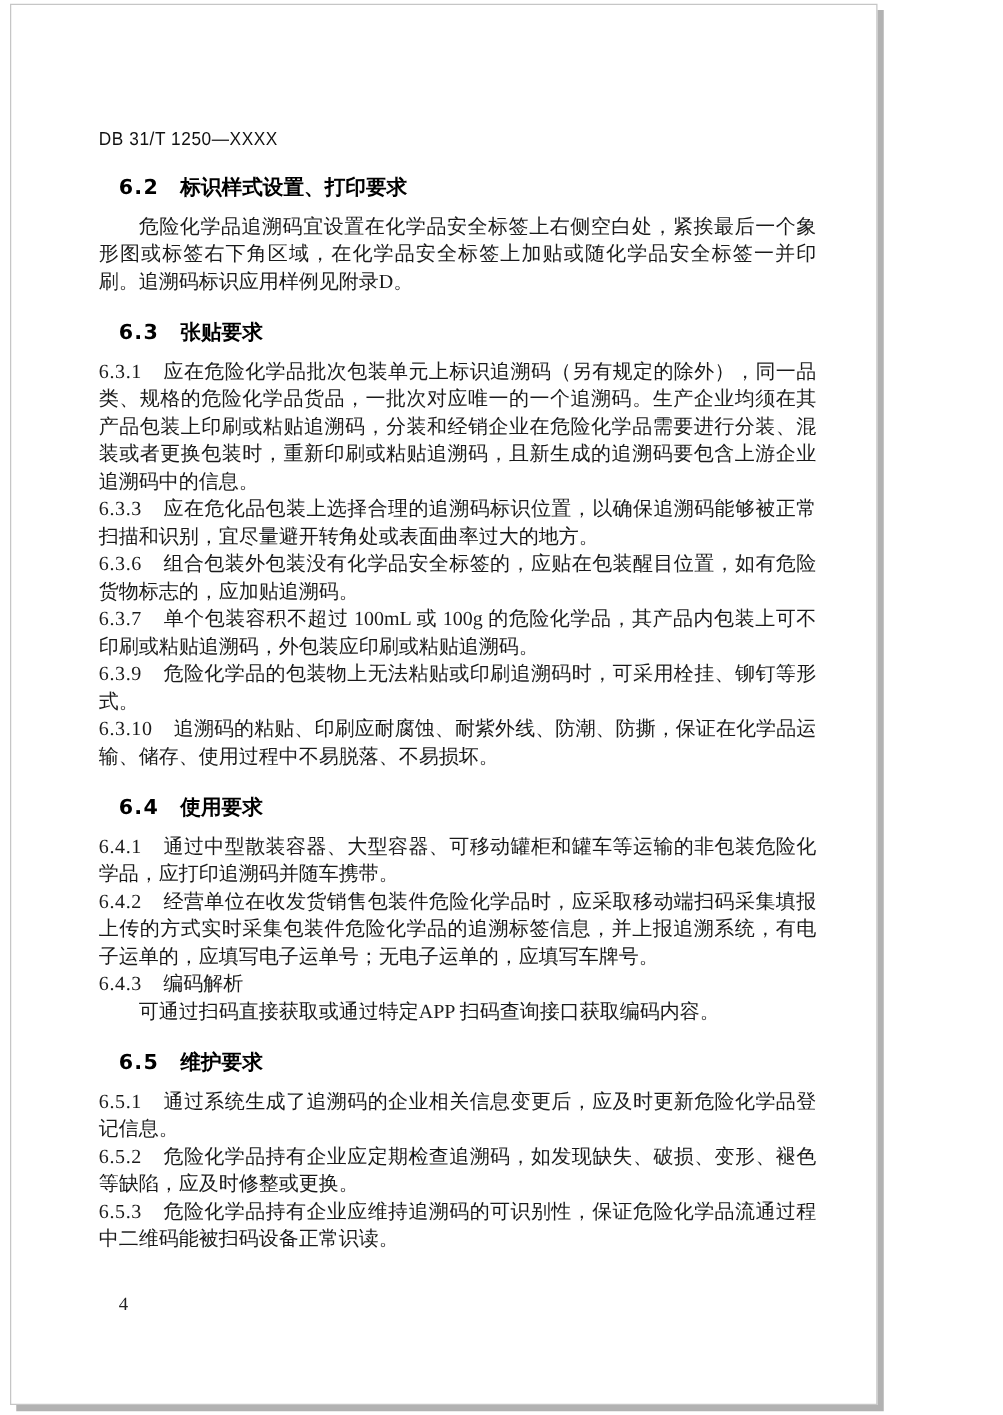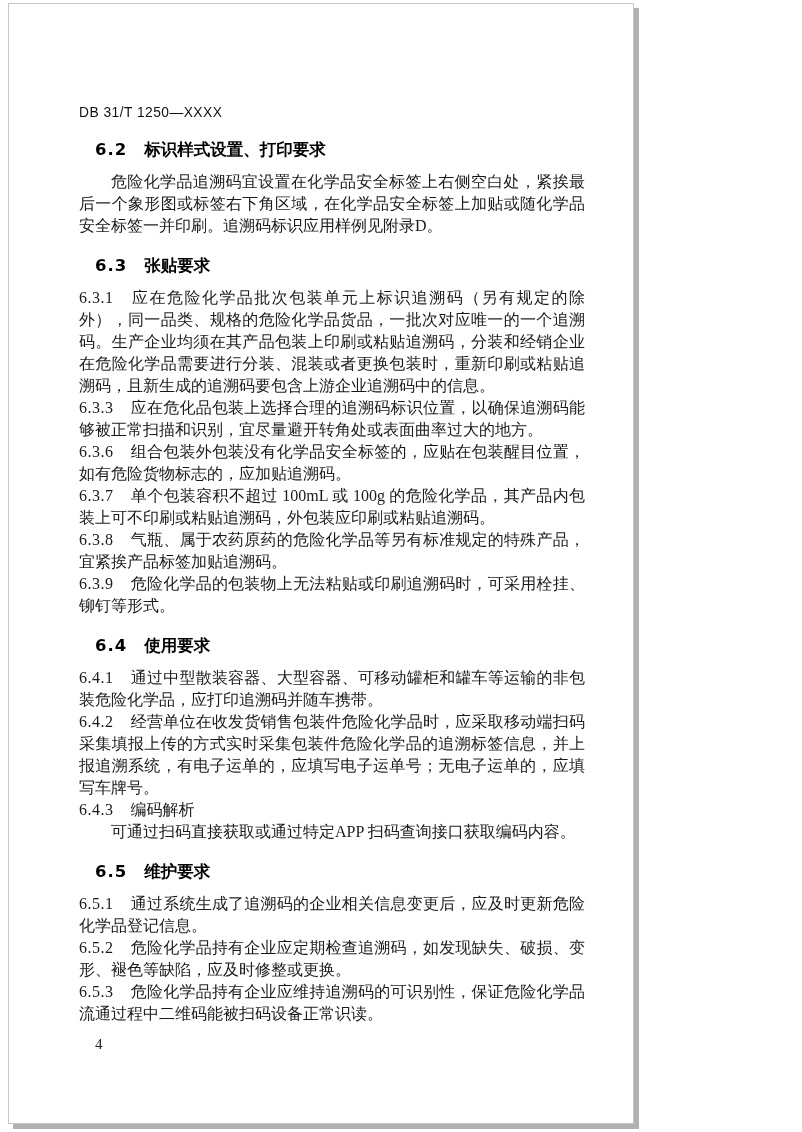--- a/index.html
+++ b/index.html
@@ -7,21 +7,21 @@
     padding: 0;
     width: 802px;
     height: 1132px;
     background: #ffffff;
     font-family: "Liberation Serif", "DejaVu Serif", serif;
   }
   .sheet {
     position: absolute;
     left: 8px;
     top: 3px;
-    width: 626px;
+    width: 694px;
     height: 1121px;
     box-sizing: border-box;
     background: #ffffff;
     border: 1px solid #c6c6c6;
     box-shadow: 5px 5px 0 0 #b2b2b2;
     overflow: hidden;
   }
   .content {
     padding: 99px 48px 0 70px;
     color: #1a1a1a;
@@ -74,22 +74,22 @@
     <p class="doc-header">DB 31/T 1250—XXXX</p>
 
     <h2 class="sec"><span class="hnum">6.2</span><span>标识样式设置、打印要求</span></h2>
     <p class="item indent">危险化学品追溯码宜设置在化学品安全标签上右侧空白处，紧挨最后一个象形图或标签右下角区域，在化学品安全标签上加贴或随化学品安全标签一并印刷。追溯码标识应用样例见附录D。</p>
 
     <h2 class="sec"><span class="hnum">6.3</span><span>张贴要求</span></h2>
     <p class="item"><span class="inum">6.3.1</span><span>应在危险化学品批次包装单元上标识追溯码（另有规定的除外），同一品类、规格的危险化学品货品，一批次对应唯一的一个追溯码。生产企业均须在其产品包装上印刷或粘贴追溯码，分装和经销企业在危险化学品需要进行分装、混装或者更换包装时，重新印刷或粘贴追溯码，且新生成的追溯码要包含上游企业追溯码中的信息。</span></p>
     <p class="item"><span class="inum">6.3.3</span><span>应在危化品包装上选择合理的追溯码标识位置，以确保追溯码能够被正常扫描和识别，宜尽量避开转角处或表面曲率过大的地方。</span></p>
     <p class="item"><span class="inum">6.3.6</span><span>组合包装外包装没有化学品安全标签的，应贴在包装醒目位置，如有危险货物标志的，应加贴追溯码。</span></p>
     <p class="item"><span class="inum">6.3.7</span><span>单个包装容积不超过 100mL 或 100g 的危险化学品，其产品内包装上可不印刷或粘贴追溯码，外包装应印刷或粘贴追溯码。</span></p>
-    <p class="item"><span class="inum">6.3.8</span><span>气瓶、属于农药原药的危险化学品等另有标准规定的特殊产品，宜紧挨产品标签加贴追溯码。</span></p>
     <p class="item"><span class="inum">6.3.9</span><span>危险化学品的包装物上无法粘贴或印刷追溯码时，可采用栓挂、铆钉等形式。</span></p>
+    <p class="item"><span class="inum">6.3.10</span><span>追溯码的粘贴、印刷应耐腐蚀、耐紫外线、防潮、防撕，保证在化学品运输、储存、使用过程中不易脱落、不易损坏。</span></p>
 
     <h2 class="sec"><span class="hnum">6.4</span><span>使用要求</span></h2>
     <p class="item"><span class="inum">6.4.1</span><span>通过中型散装容器、大型容器、可移动罐柜和罐车等运输的非包装危险化学品，应打印追溯码并随车携带。</span></p>
     <p class="item"><span class="inum">6.4.2</span><span>经营单位在收发货销售包装件危险化学品时，应采取移动端扫码采集填报上传的方式实时采集包装件危险化学品的追溯标签信息，并上报追溯系统，有电子运单的，应填写电子运单号；无电子运单的，应填写车牌号。</span></p>
     <p class="item"><span class="inum">6.4.3</span><span>编码解析</span></p>
     <p class="item indent">可通过扫码直接获取或通过特定APP 扫码查询接口获取编码内容。</p>
 
     <h2 class="sec"><span class="hnum">6.5</span><span>维护要求</span></h2>
     <p class="item"><span class="inum">6.5.1</span><span>通过系统生成了追溯码的企业相关信息变更后，应及时更新危险化学品登记信息。</span></p>
     <p class="item"><span class="inum">6.5.2</span><span>危险化学品持有企业应定期检查追溯码，如发现缺失、破损、变形、褪色等缺陷，应及时修整或更换。</span></p>

